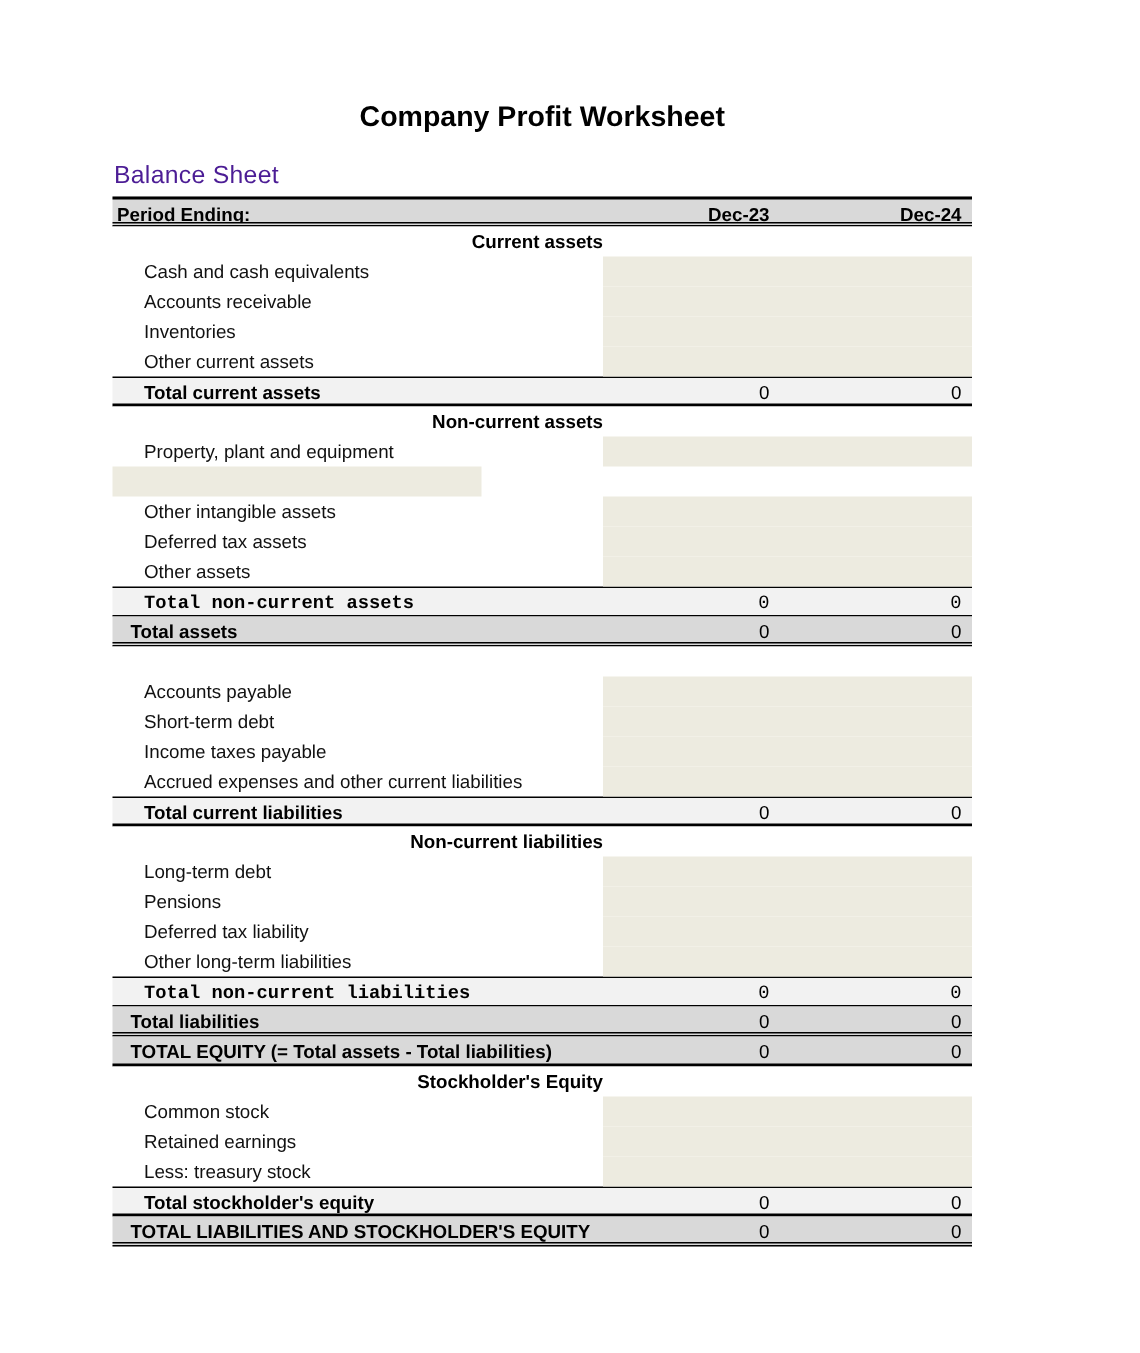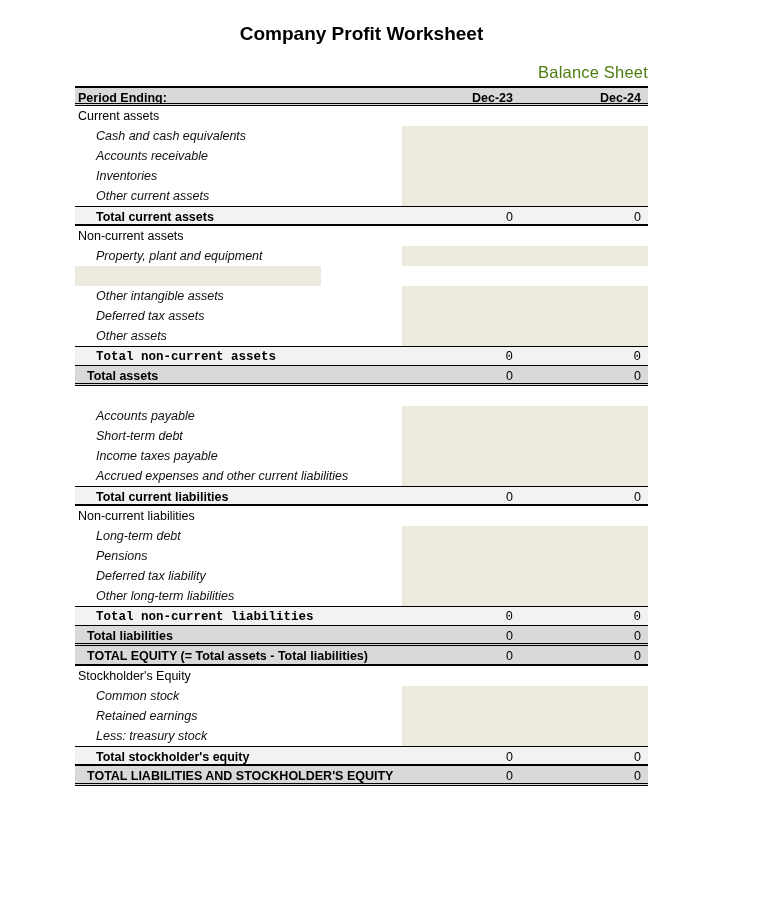--- a/index.html
+++ b/index.html
@@ -9,43 +9,43 @@
     --border-c:#000000;
   }
   *{margin:0;padding:0;box-sizing:border-box;}
   html,body{background:#fff;}
   body{
     width:760px;height:902px;overflow:hidden;
     font-family:"Liberation Sans",sans-serif;
     color:#000;
   }
   .page{padding:20px 0 0 75px;width:760px;}
-  .sheet{width:573px;}
+  .sheet{width:573px;margin-top:45px;}
   .page-title{
     width:573px;text-align:center;
     font-size:19px;font-weight:bold;line-height:28px;
     margin-bottom:11px;color:#000;
   }
   .sheet-title{
     font-size:16.5px;font-weight:normal;line-height:26px;
-    color:#4d7c0f;margin:0 0 1px 1px;letter-spacing:.2px;text-align:right;
+    color:#4c1d95;margin:0 0 1px 1px;letter-spacing:.2px;
   }
   .rows{width:573px;}
   .row{display:flex;height:20px;line-height:20px;font-size:12.5px;background:#fff;}
   .c-label{width:327px;padding-left:3px;white-space:nowrap;overflow:hidden;}
   .c-vals{display:flex;width:246px;}
   .c-val{white-space:nowrap;}
   .v0{width:131px;text-align:right;padding-right:20px;}
   .v1{width:115px;text-align:right;padding-right:7px;}
   
   .header{background:var(--band-dark);font-weight:bold;
           border-top:2px solid var(--border-c);
           border-bottom:3px double var(--border-c);justify-content:center;}
-  .section .c-label{font-weight:normal;}
-  .item .c-label{padding-left:21px;color:#111;font-style:italic;}
+  .section .c-label{font-weight:bold;text-align:right;}
+  .item .c-label{padding-left:21px;color:#111;}
   .item .c-vals{background:var(--input-bg);}
   .subtotal{background:var(--band-light);}
   .subtotal .c-label{font-weight:bold;padding-left:21px;}
   .grandtotal{background:var(--band-dark);}
   .grandtotal .c-label{font-weight:bold;padding-left:12px;}
   
   .bt-thin{border-top:1px solid var(--border-c);justify-content:space-between;}
   .bb-thin{border-bottom:1px solid var(--border-c);font-family:Liberation Mono, monospace;}
   .bb-thick{border-bottom:2px solid var(--border-c);}
   .bb-double{border-bottom:3px double var(--border-c);}

